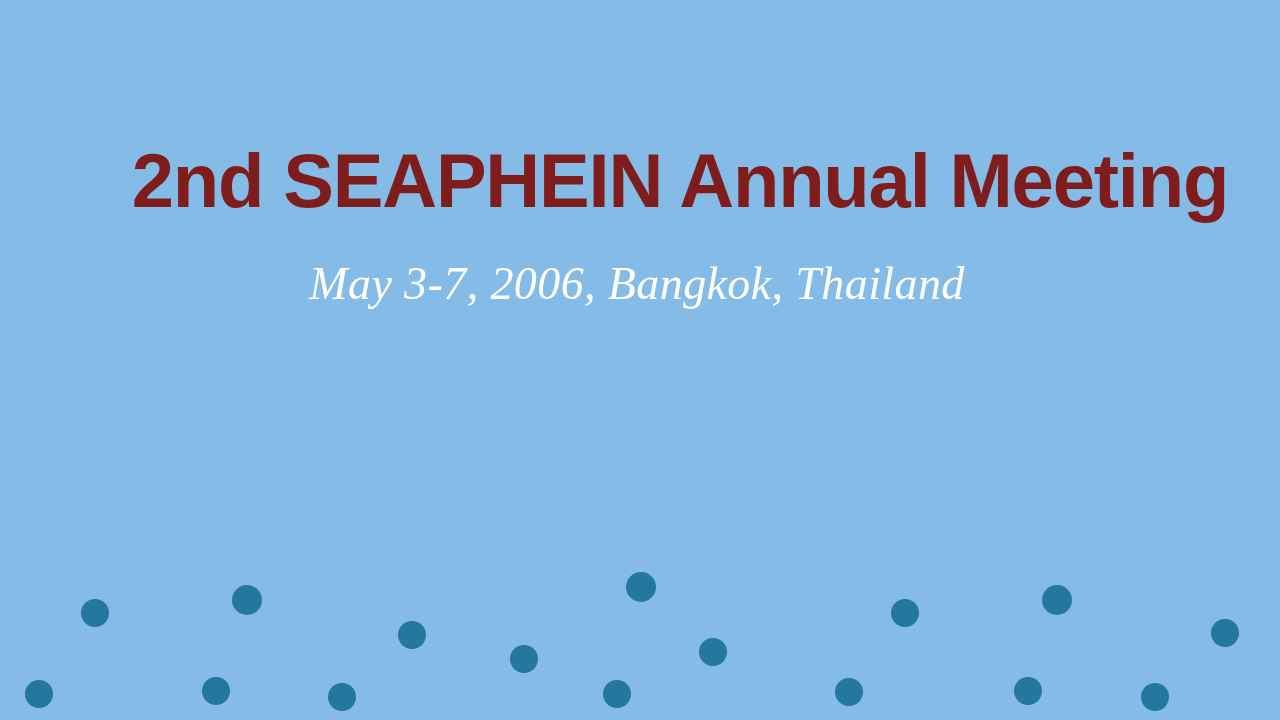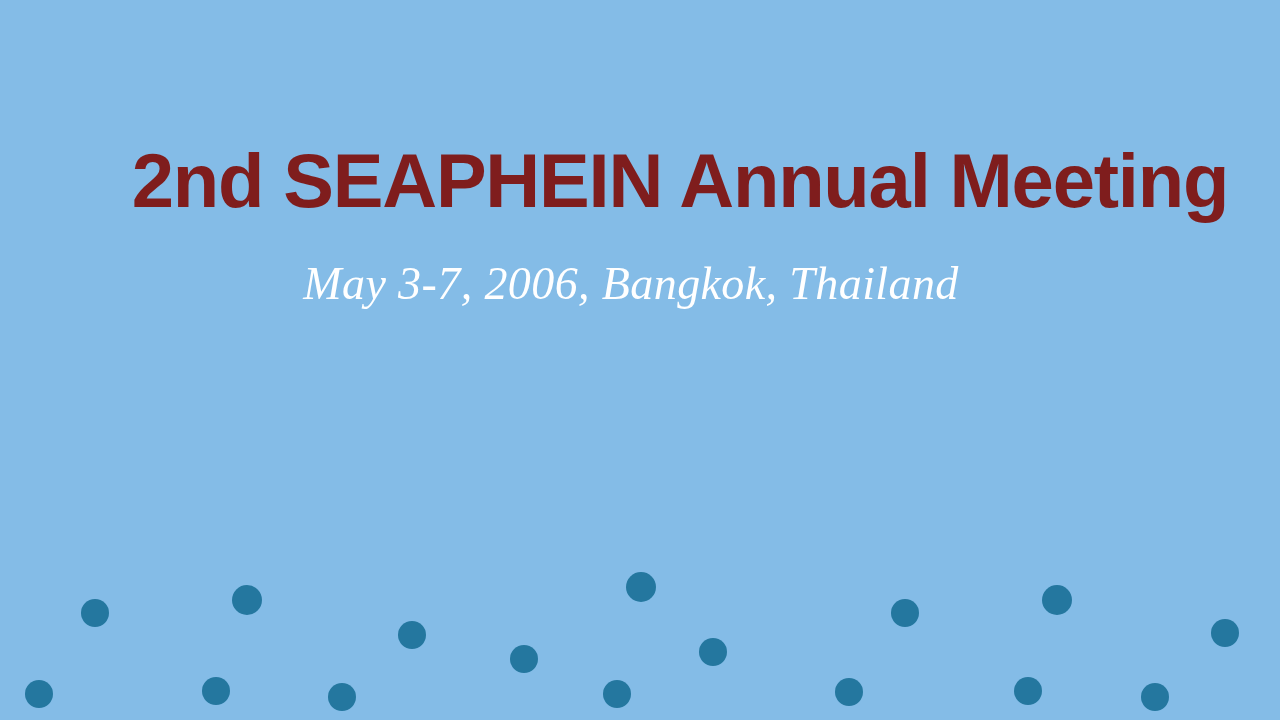--- a/index.html
+++ b/index.html
@@ -45,21 +45,21 @@
     letter-spacing: -1.2px;
     color: #ffffff;
     white-space: nowrap;
   }
 
   .slide-subtitle {
     margin: 0;
     padding: 0;
     position: absolute;
     top: 256px;
-    left: 2px;
+    left: 8px;
     width: 1258px;
     text-align: center;
     font-family: "Liberation Serif", "DejaVu Serif", serif;
     font-style: italic;
     font-weight: 400;
     font-size: 46px;
     line-height: 56px;
     letter-spacing: 0.4px;
     color: #ffffff;
     white-space: nowrap;

